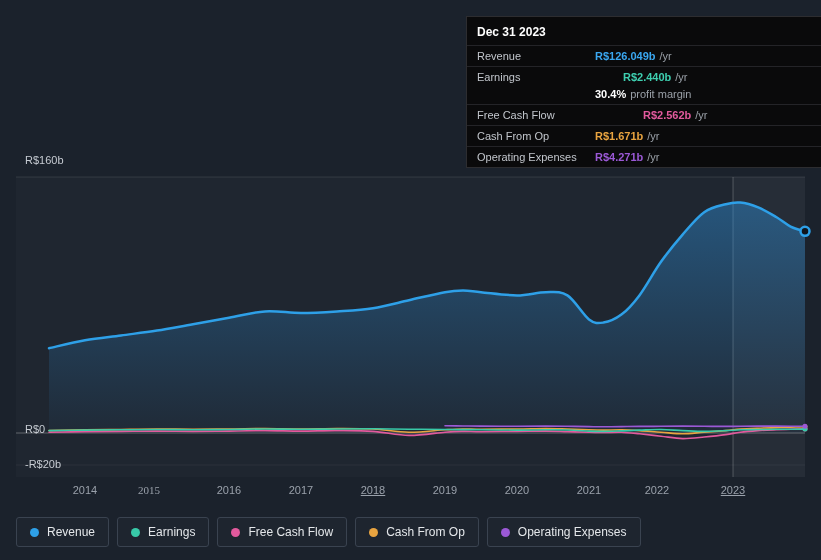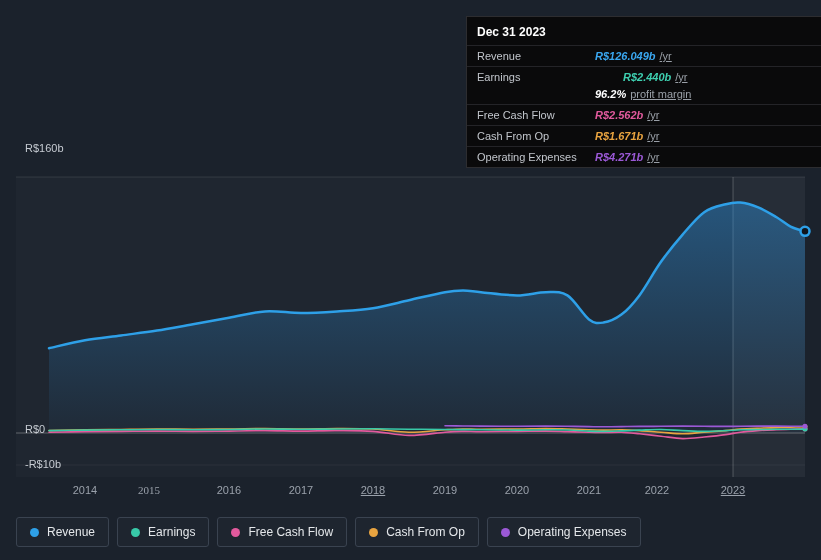--- a/index.html
+++ b/index.html
@@ -33,39 +33,39 @@
   .tt-head{
     padding:8px 10px 6px 10px;color:#ffffff;font-weight:bold;font-size:12px;
   }
   .tt-row{
     display:flex;align-items:baseline;
     padding:3px 10px;border-top:1px solid #242428;
     font-size:11px;line-height:14px;
   }
   .tt-row.no-border{border-top:none;padding-top:0;}
   .tt-label{color:#c2c6cc;width:118px;flex:none;}
-  .tt-val{font-weight:bold;font-style:italic;}
-  .tt-suffix{color:#9aa0a8;margin-left:4px;text-decoration:underline;}
+  .tt-val{font-weight:bold;}
+  .tt-suffix{color:#9aa0a8;margin-left:4px;}
   .legend{
     position:absolute;left:16px;top:517px;display:flex;gap:8px;
   }
   .legend-item{
     display:flex;align-items:center;gap:8px;
     border:1px solid #3a4350;border-radius:3px;
     padding:7px 13px;cursor:pointer;
     color:#e4e7ea;font-size:12px;background:rgba(255,255,255,0.015);
   }
   .legend-dot{width:9px;height:9px;border-radius:50%;flex:none;}
 </style>
 </head>
 <body>
 
-<div class="y-label" style="top:142px;">R$160b</div>
+<div class="y-label" style="top:154px;">R$160b</div>
 <div class="y-label" style="top:423px;">R$0</div>
-<div class="y-label" style="top:458px;">-R$10b</div>
+<div class="y-label" style="top:458px;">-R$20b</div>
 
 <div class="plot">
   <svg width="789" height="300" viewBox="0 0 789 300">
     <defs>
       <linearGradient id="revGrad" x1="0" y1="0" x2="0" y2="1">
         <stop offset="0%" stop-color="#2f8fd8" stop-opacity="0.45"></stop>
         <stop offset="100%" stop-color="#2f8fd8" stop-opacity="0.04"></stop>
       </linearGradient>
     </defs>
   <rect x="0" y="0" width="789" height="300" fill="rgba(255,255,255,0.018)"></rect>
@@ -108,26 +108,26 @@
     <span class="tt-val" style="color: rgb(58, 167, 240);">R$126.049b</span>
     <span class="tt-suffix">/yr</span>
   </div>
   <div class="tt-row">
     <span class="tt-label">Earnings</span>
     <span class="tt-val" style="color: rgb(62, 207, 176); padding-left: 28px;">R$2.440b</span>
     <span class="tt-suffix">/yr</span>
   </div>
   <div class="tt-row no-border">
     <span class="tt-label"></span>
-    <span class="tt-val" style="color: rgb(255, 255, 255);">96.2%</span>
+    <span class="tt-val" style="color: rgb(255, 255, 255);">30.4%</span>
     <span class="tt-suffix">profit margin</span>
   </div>
   <div class="tt-row">
     <span class="tt-label">Free Cash Flow</span>
-    <span class="tt-val" style="color: rgb(226, 90, 157);">R$2.562b</span>
+    <span class="tt-val" style="color: rgb(226, 90, 157); margin-left: 48px;">R$2.562b</span>
     <span class="tt-suffix">/yr</span>
   </div>
   <div class="tt-row">
     <span class="tt-label">Cash From Op</span>
     <span class="tt-val" style="color: rgb(233, 164, 64);">R$1.671b</span>
     <span class="tt-suffix">/yr</span>
   </div>
   <div class="tt-row">
     <span class="tt-label">Operating Expenses</span>
     <span class="tt-val" style="color: rgb(155, 89, 214);">R$4.271b</span>

